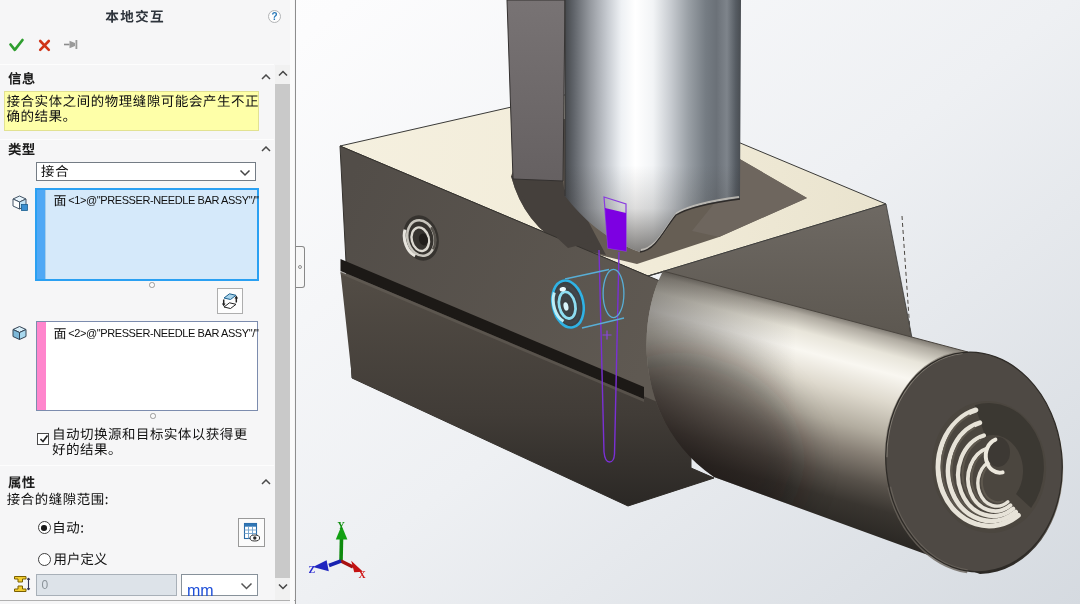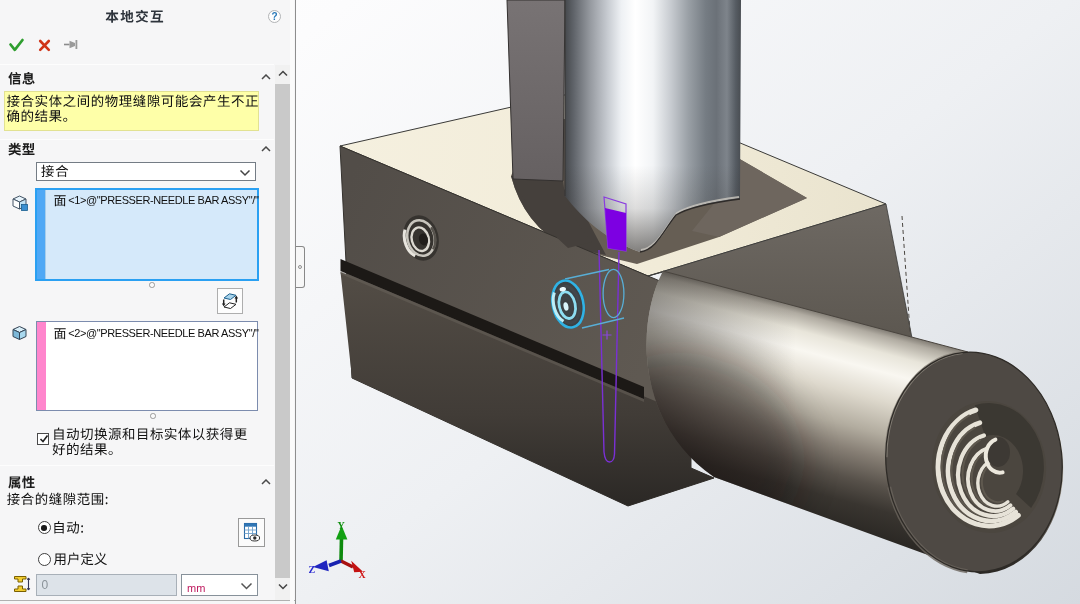--- a/index.html
+++ b/index.html
@@ -267,21 +267,21 @@
   <svg class="abs" style="left:13px;top:575px" width="18" height="18" viewBox="0 0 18 18">
     <path d="M1.5,1.5 H13 V4 H9.5 V7 H5 V4 H1.5 Z" fill="#f2cd30" stroke="#7a6000" stroke-width="1"></path>
     <path d="M1.5,16.5 H13 V14 H9.5 V11 H5 V14 H1.5 Z" fill="#f2cd30" stroke="#7a6000" stroke-width="1"></path>
     <path d="M15.5,3 V15 M15.5,3 L14.2,4.8 M15.5,3 L16.8,4.8 M15.5,15 L14.2,13.2 M15.5,15 L16.8,13.2" stroke="#335" stroke-width="1.1" fill="none"></path>
   </svg>
 
   <div class="abs" style="left:36.4px;top:573.8px;width:140.4px;height:22px;background:#dde3e9;border:1px solid #a8b0b8"></div>
   <div class="abs" style="left:41.5px;top:578px;font-size:12px;color:#8a9298">0</div>
 
   <div class="abs" style="left:180.9px;top:573.8px;width:76.7px;height:22px;background:#fff;border:1px solid #87919a"></div>
-  <div class="abs" style="left:187px;top:582px;font-size:11px;color:#be185d">mm</div>
+  <div class="abs" style="left:187px;top:582px;font-size:16px;color:#1d4ed8">mm</div>
   <svg class="chev" style="left:240px;top:582px" width="13" height="9">
         <path d="M1.5,1.5 L6.5,6.5 L11.5,1.5" fill="none" stroke="#555" stroke-width="1.5"></path>
       </svg>
 
   <div class="abs" style="left:275px;top:65px;width:14.6px;height:535px;background:#f1f1f1"></div>
   <div class="abs" style="left:275px;top:84px;width:14.6px;height:494px;background:#c9c9c9"></div>
   <svg class="chev" style="left:277.5px;top:70px" width="10" height="7">
         <path d="M1,5.5 L5,1.5 L9,5.5" fill="none" stroke="#444" stroke-width="1.5"></path>
       </svg>
   <svg class="chev" style="left:277.5px;top:582.5px" width="10" height="7">

